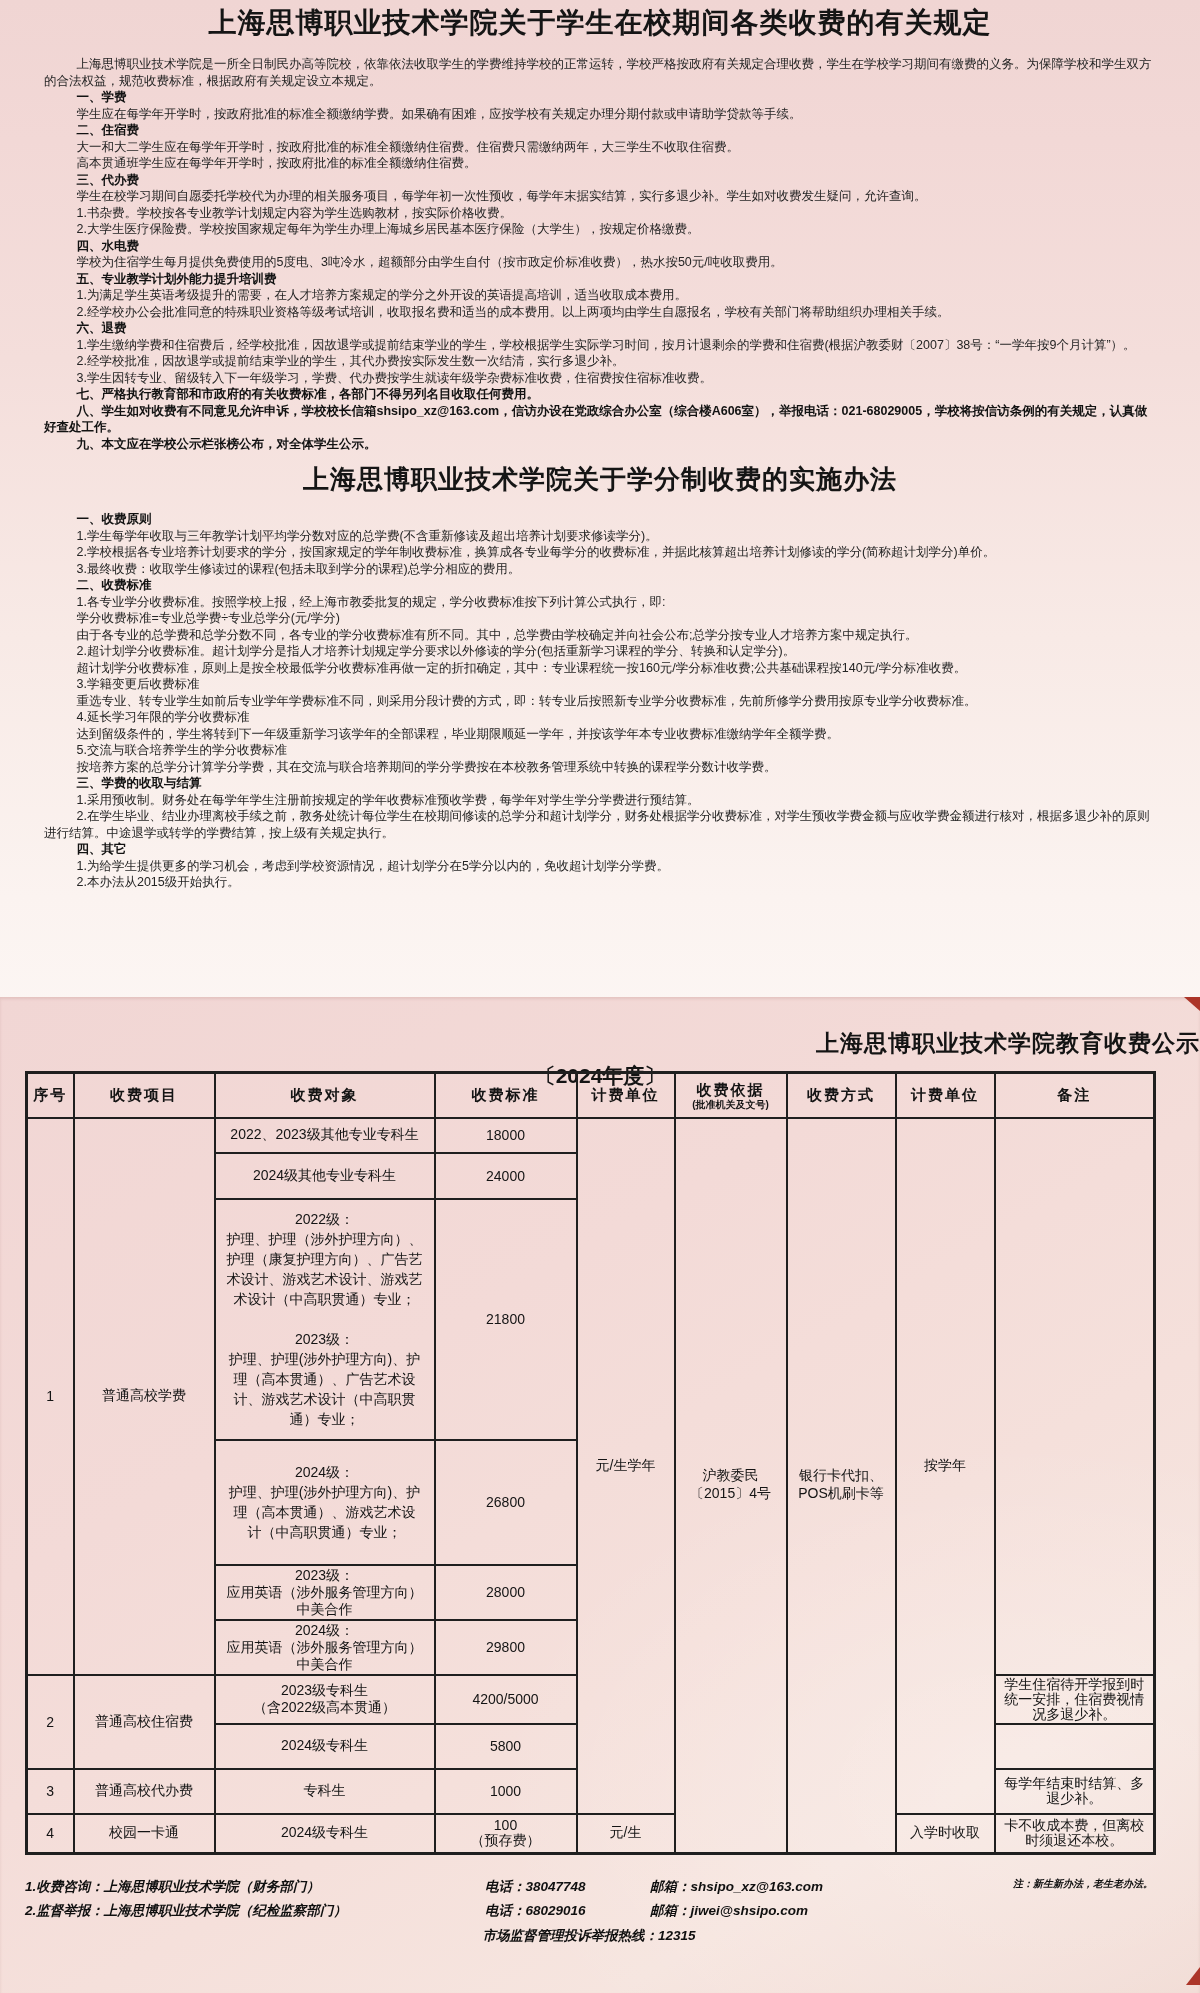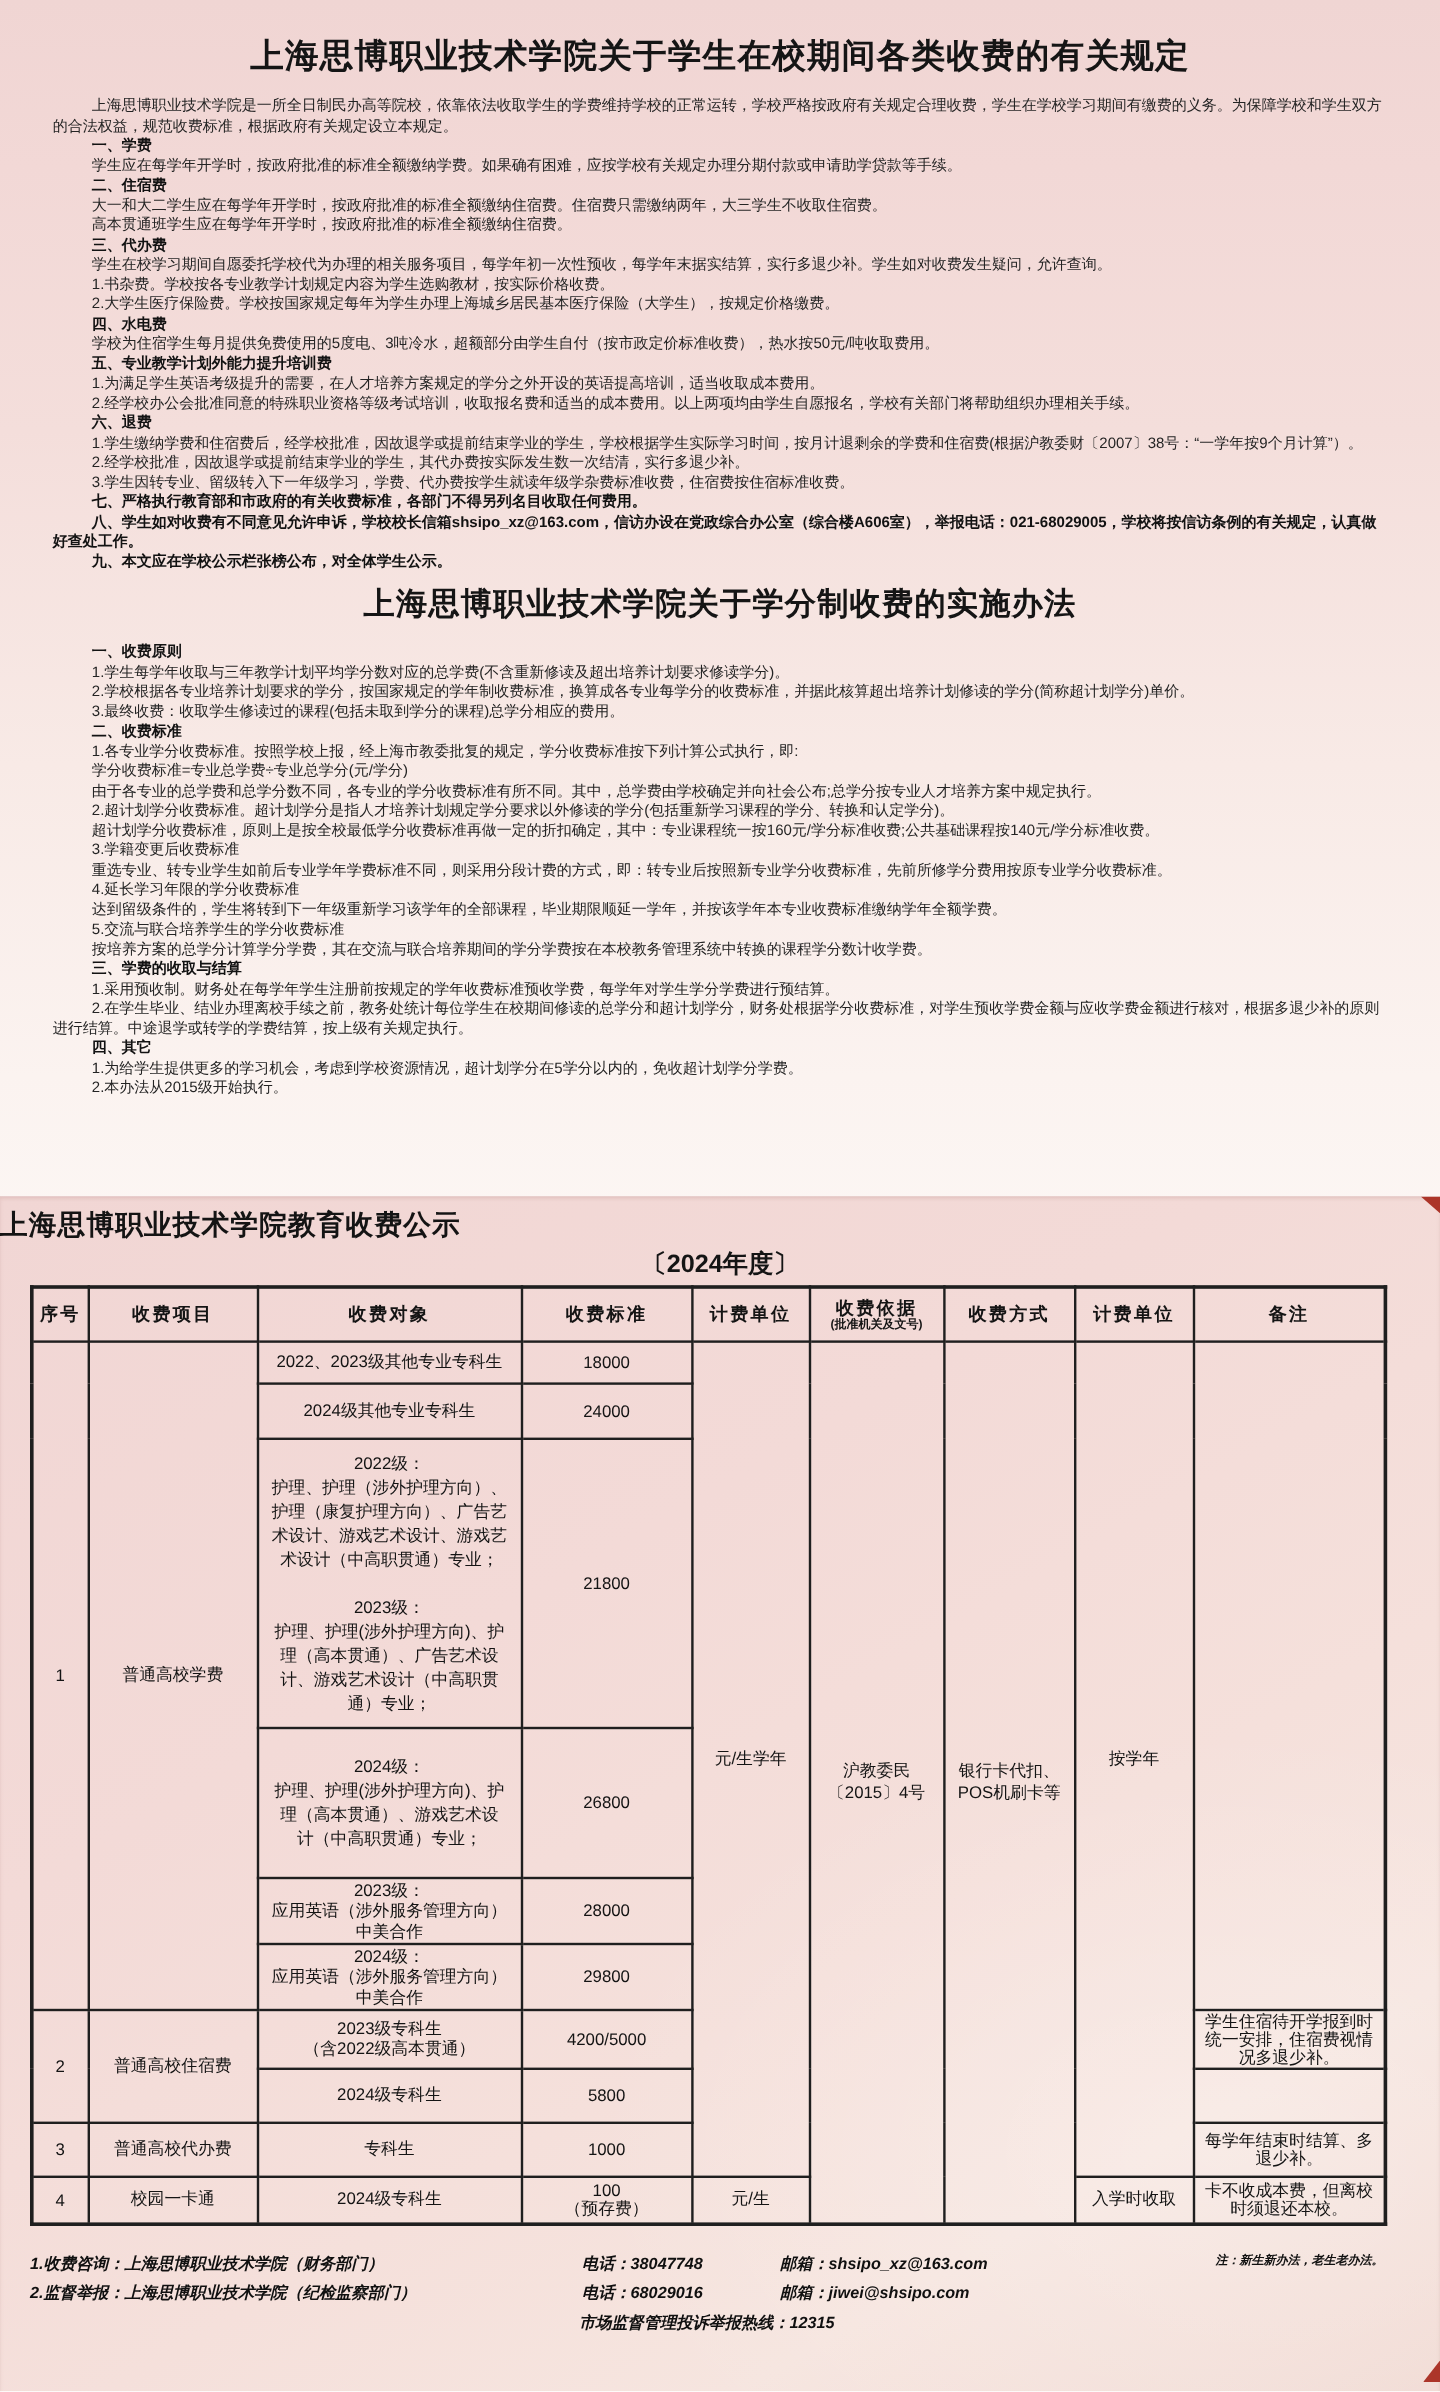--- a/index.html
+++ b/index.html
@@ -1,34 +1,34 @@
 <!DOCTYPE html>
 <html><head>
 <meta charset="utf-8">
 <style>
   html,body{margin:0;padding:0;}
   body{font-family:"Liberation Sans","DejaVu Sans",sans-serif;}
   #page{position:relative;width:1200px;height:1993px;overflow:hidden;color:#1c1c1c;
     background:linear-gradient(180deg,#f0d5d3 0%,#f2d8d6 7%,#f4dedb 18%,#f8eae6 32%,#fbf3f0 45%,#fdf9f7 58%,#ffffff 80%,#ffffff 100%);}
   
   .doc{position:relative;padding:0 44px;}
-  h1.doc-title{margin:0;padding-top:28px;text-align:center;font-size:28px;font-weight:bold;color:#151515;letter-spacing:1px;}
+  h1.doc-title{margin:0;padding-top:4px;text-align:center;font-size:28px;font-weight:bold;color:#151515;letter-spacing:1px;}
   h2.doc-title{margin:10px 0 12px;text-align:center;font-size:26px;font-weight:bold;color:#151515;letter-spacing:1px;}
   .paras{margin-top:14px;font-size:12.5px;line-height:16.5px;color:#242424;}
   .paras p{margin:0;text-indent:2.6em;}
   .paras p.h{font-weight:bold;color:#121212;}
   
   .notice{position:absolute;top:997px;left:0;width:1200px;height:996px;
     background:
       radial-gradient(900px 600px at 85% 80%, rgba(255,255,255,0.25), rgba(255,255,255,0) 60%),
       linear-gradient(150deg,#f1d6d4 0%,#f3dad7 35%,#f5e0db 62%,#f6e5df 80%,#f1dad3 100%);
     box-shadow:inset 0 2px 3px rgba(160,100,95,.18);}
   .tri-tr{position:absolute;top:0;right:0;width:16px;height:14px;background:#ac3529;clip-path:polygon(0 0,100% 0,100% 100%);}
   .tri-br{position:absolute;right:0;bottom:8px;width:14px;height:18px;background:#ac3529;clip-path:polygon(100% 0,100% 100%,0 100%);}
-  .notice h3{margin:0;padding-top:8px;text-align:left;font-size:23px;font-weight:bold;color:#141414;letter-spacing:1px;}
+  .notice h3{margin:0;padding-top:31px;text-align:right;font-size:23px;font-weight:bold;color:#141414;letter-spacing:1px;}
   .notice .year{margin-top:3px;text-align:center;font-size:21px;font-weight:bold;color:#141414;}
   
   table.fee{position:absolute;left:25px;top:74px;width:1128px;border-collapse:collapse;table-layout:fixed;
     border:3px solid #1f1f1f;}
   table.fee th,table.fee td{border:2px solid #1f1f1f;padding:1px 3px;text-align:center;vertical-align:middle;
     font-size:14px;color:#141414;overflow:hidden;}
   table.fee th{font-size:15px;font-weight:bold;letter-spacing:2px;}
   table.fee th .sub{font-size:10px;font-weight:bold;letter-spacing:0;line-height:10px;}
   .pre{white-space:pre-line;}
   .obj-l{text-align:left;white-space:pre-line;line-height:20px;padding:4px 4px 4px 9px;font-size:13.5px;}

